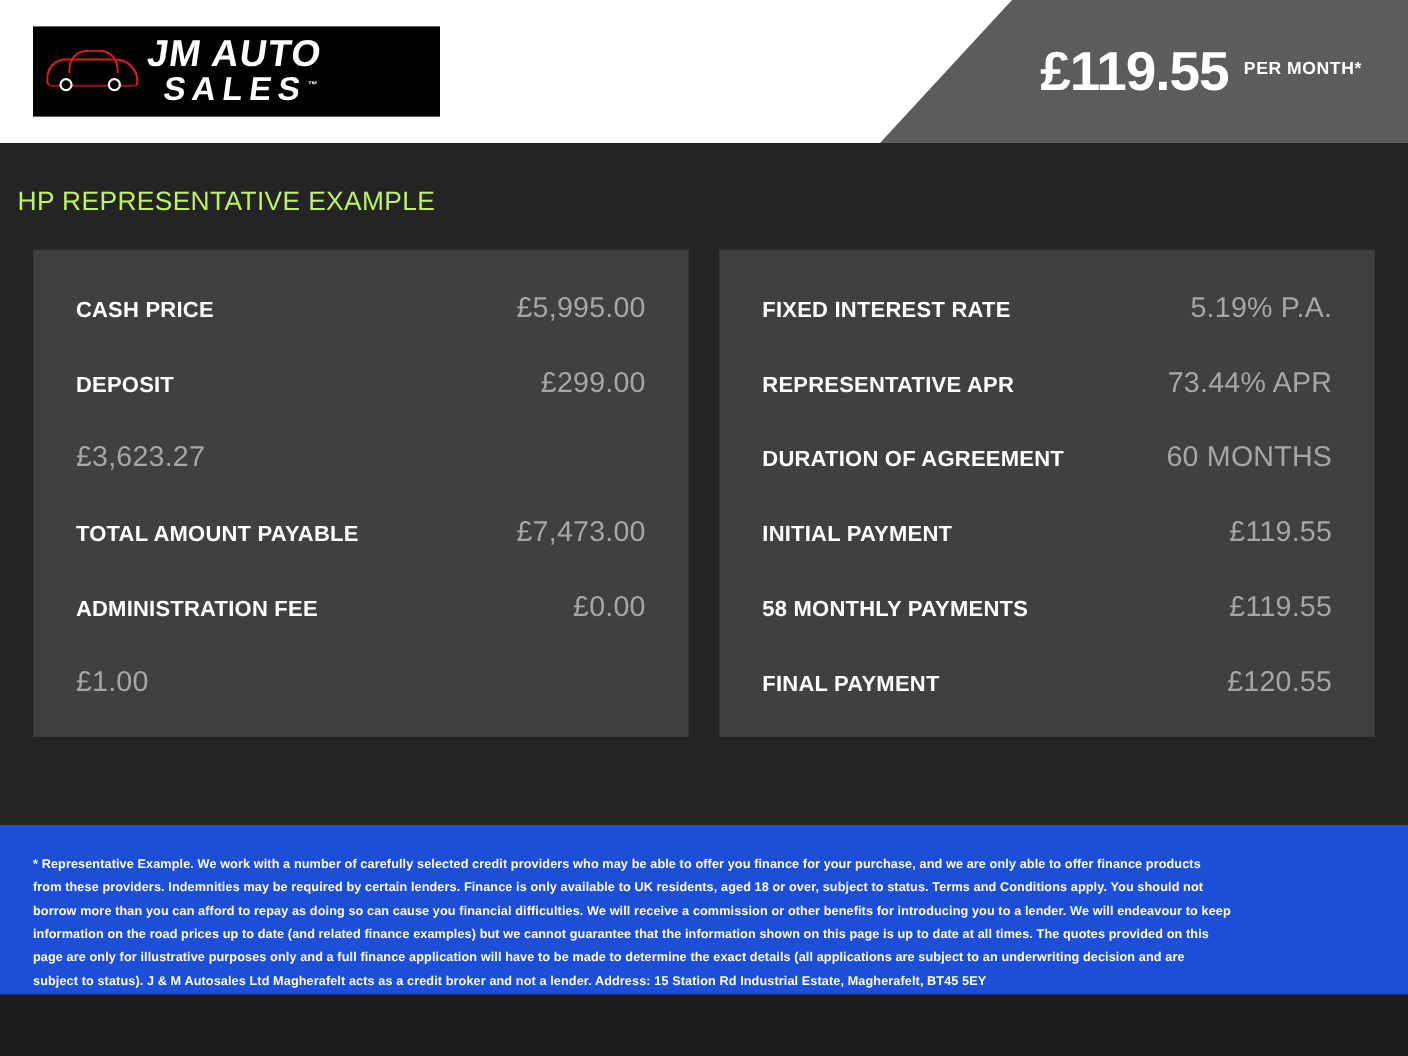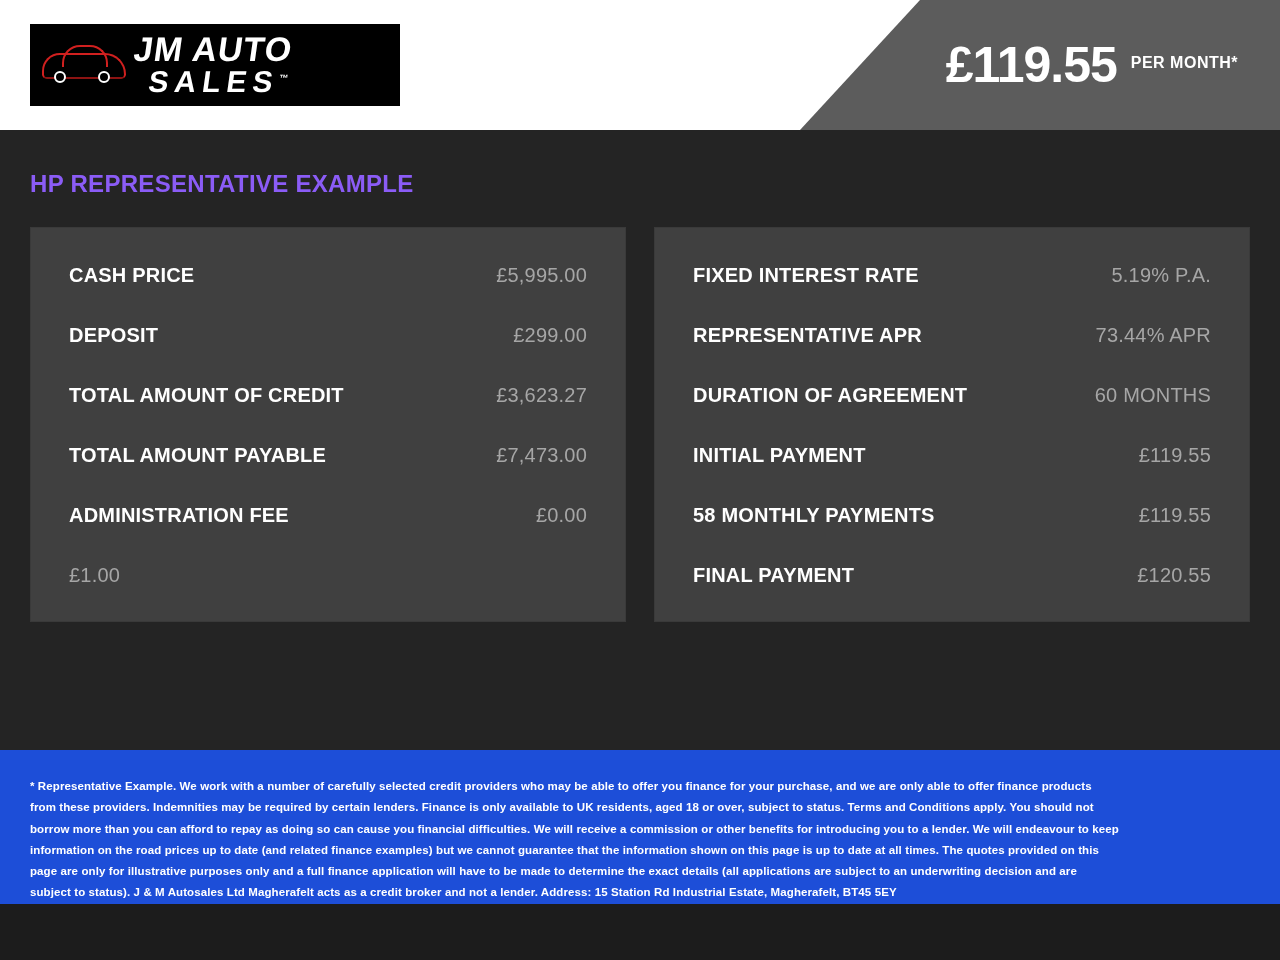--- a/index.html
+++ b/index.html
@@ -118,25 +118,25 @@
     padding-bottom: 4px;
   }
 
   
   .content {
     background: #242424;
     padding: 0 0 0 0;
     height: 620px;
   }
   .section-title {
-    color: #8b5cf6;
+    color: #bef264;
     font-size: 24px;
-    font-weight: bold;
+    font-weight: normal;
     letter-spacing: 0.3px;
-    padding: 40px 0 0 30px;
+    padding: 40px 0 0 16px;
   }
   .panels {
     display: flex;
     gap: 28px;
     padding: 29px 30px 0 30px;
   }
   .panel {
     flex: 1 1 0;
     background: #404040;
     border: 1px solid #3a3a3a;
@@ -151,21 +151,21 @@
   .row:last-child { margin-bottom: 4px; }
   .row .label {
     color: #ffffff;
     font-size: 20px;
     font-weight: bold;
     letter-spacing: 0.2px;
     white-space: nowrap;
   }
   .row .value {
     color: #a6a6a6;
-    font-size: 20px;
+    font-size: 26px;
     font-weight: normal;
     letter-spacing: 0.2px;
     white-space: nowrap;
   }
 
   
   .footer {
     background: #1d4ed8;
     padding: 26px 160px 0 30px;
   }
@@ -211,21 +211,20 @@
     <div class="panel">
       <div class="row">
         <span class="label">CASH PRICE</span>
         <span class="value">£5,995.00</span>
       </div>
       <div class="row">
         <span class="label">DEPOSIT</span>
         <span class="value">£299.00</span>
       </div>
       <div class="row">
-        <span class="label">TOTAL AMOUNT OF CREDIT</span>
         <span class="value">£3,623.27</span>
       </div>
       <div class="row">
         <span class="label">TOTAL AMOUNT PAYABLE</span>
         <span class="value">£7,473.00</span>
       </div>
       <div class="row">
         <span class="label">ADMINISTRATION FEE</span>
         <span class="value">£0.00</span>
       </div>

